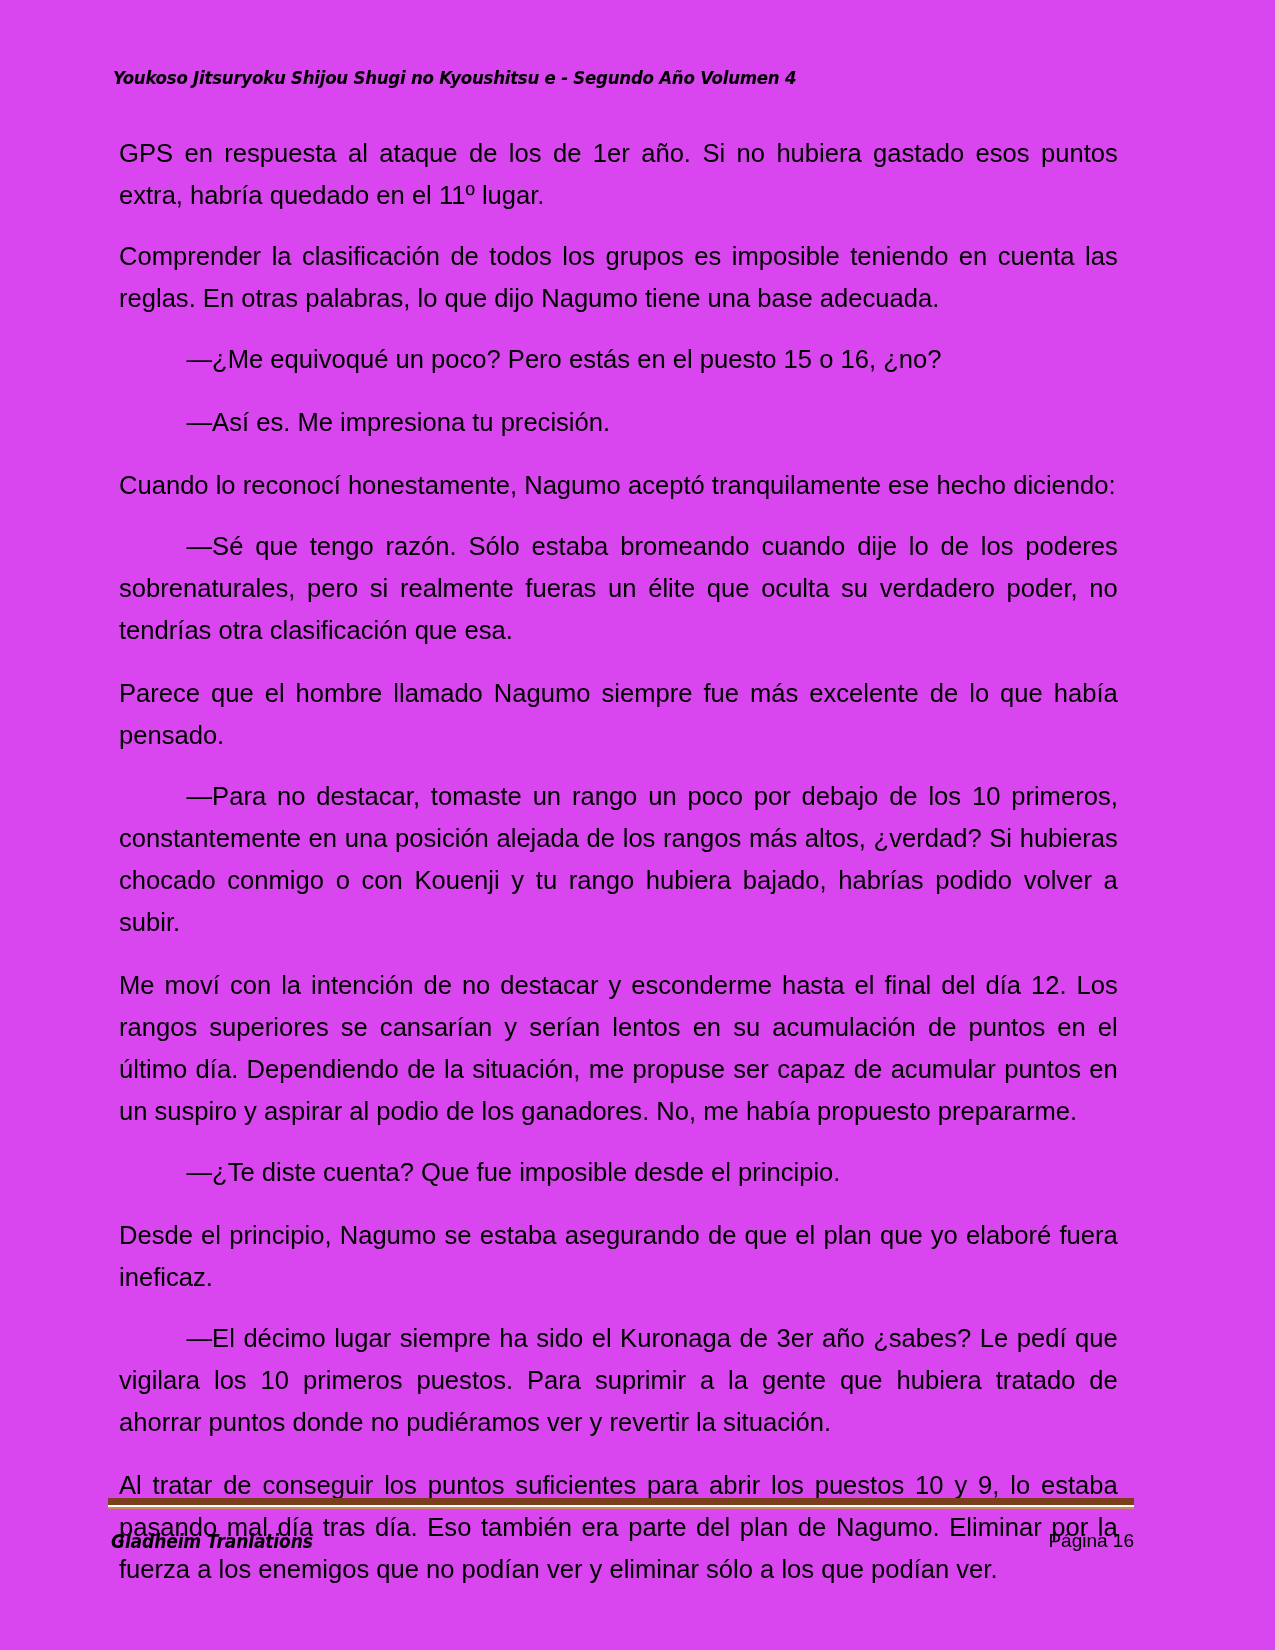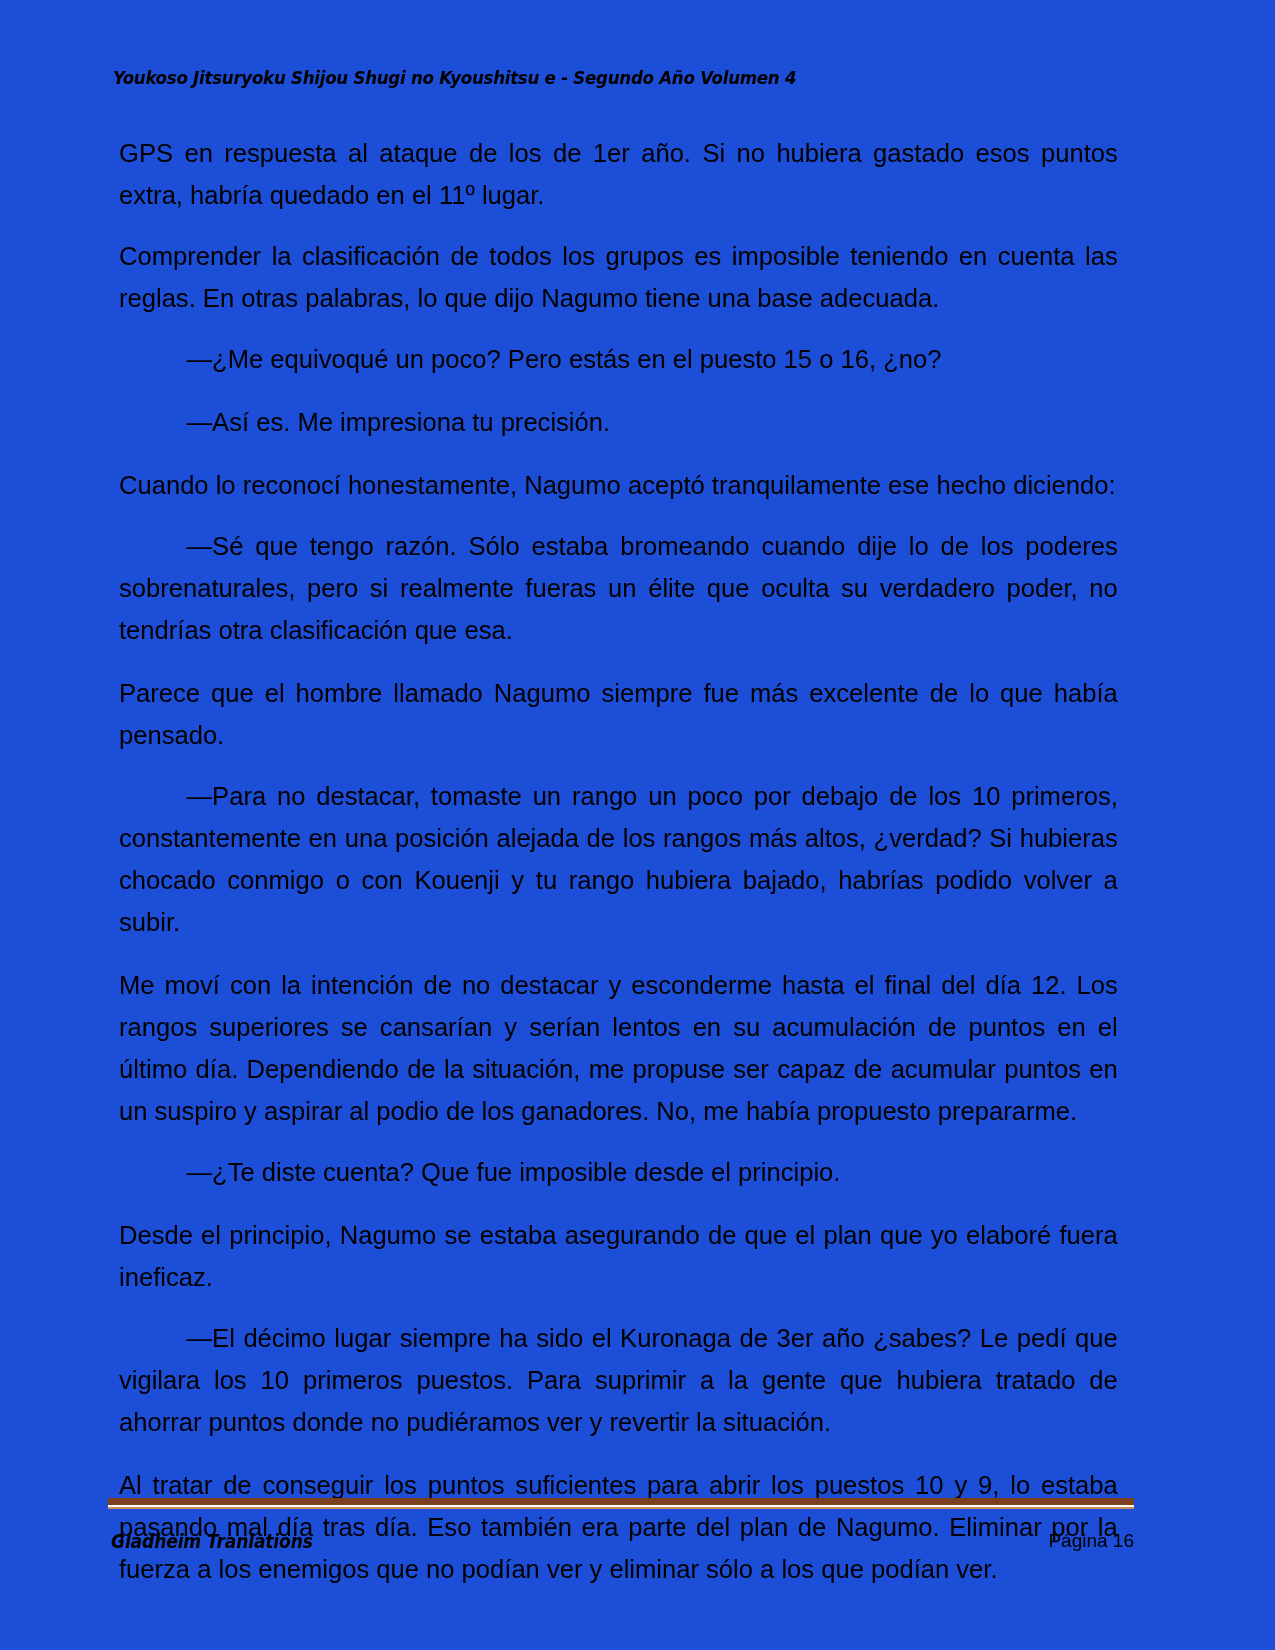--- a/index.html
+++ b/index.html
@@ -15,21 +15,21 @@
     position: relative;
     overflow: hidden;
   }
 
   .page {
     position: absolute;
     left: 0;
     top: 0;
     width: 1275px;
     height: 1650px;
-    background: #1d4ed8;
+    background: #d946ef;
   }
 
   
   .page-header {
     position: absolute;
     left: 113px;
     top: 66px;
     width: 1020px;
     height: 30px;
   }

